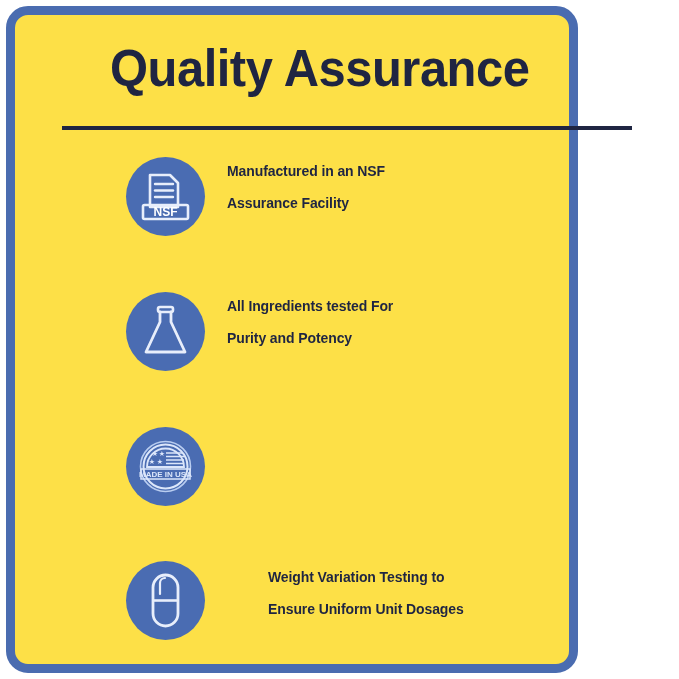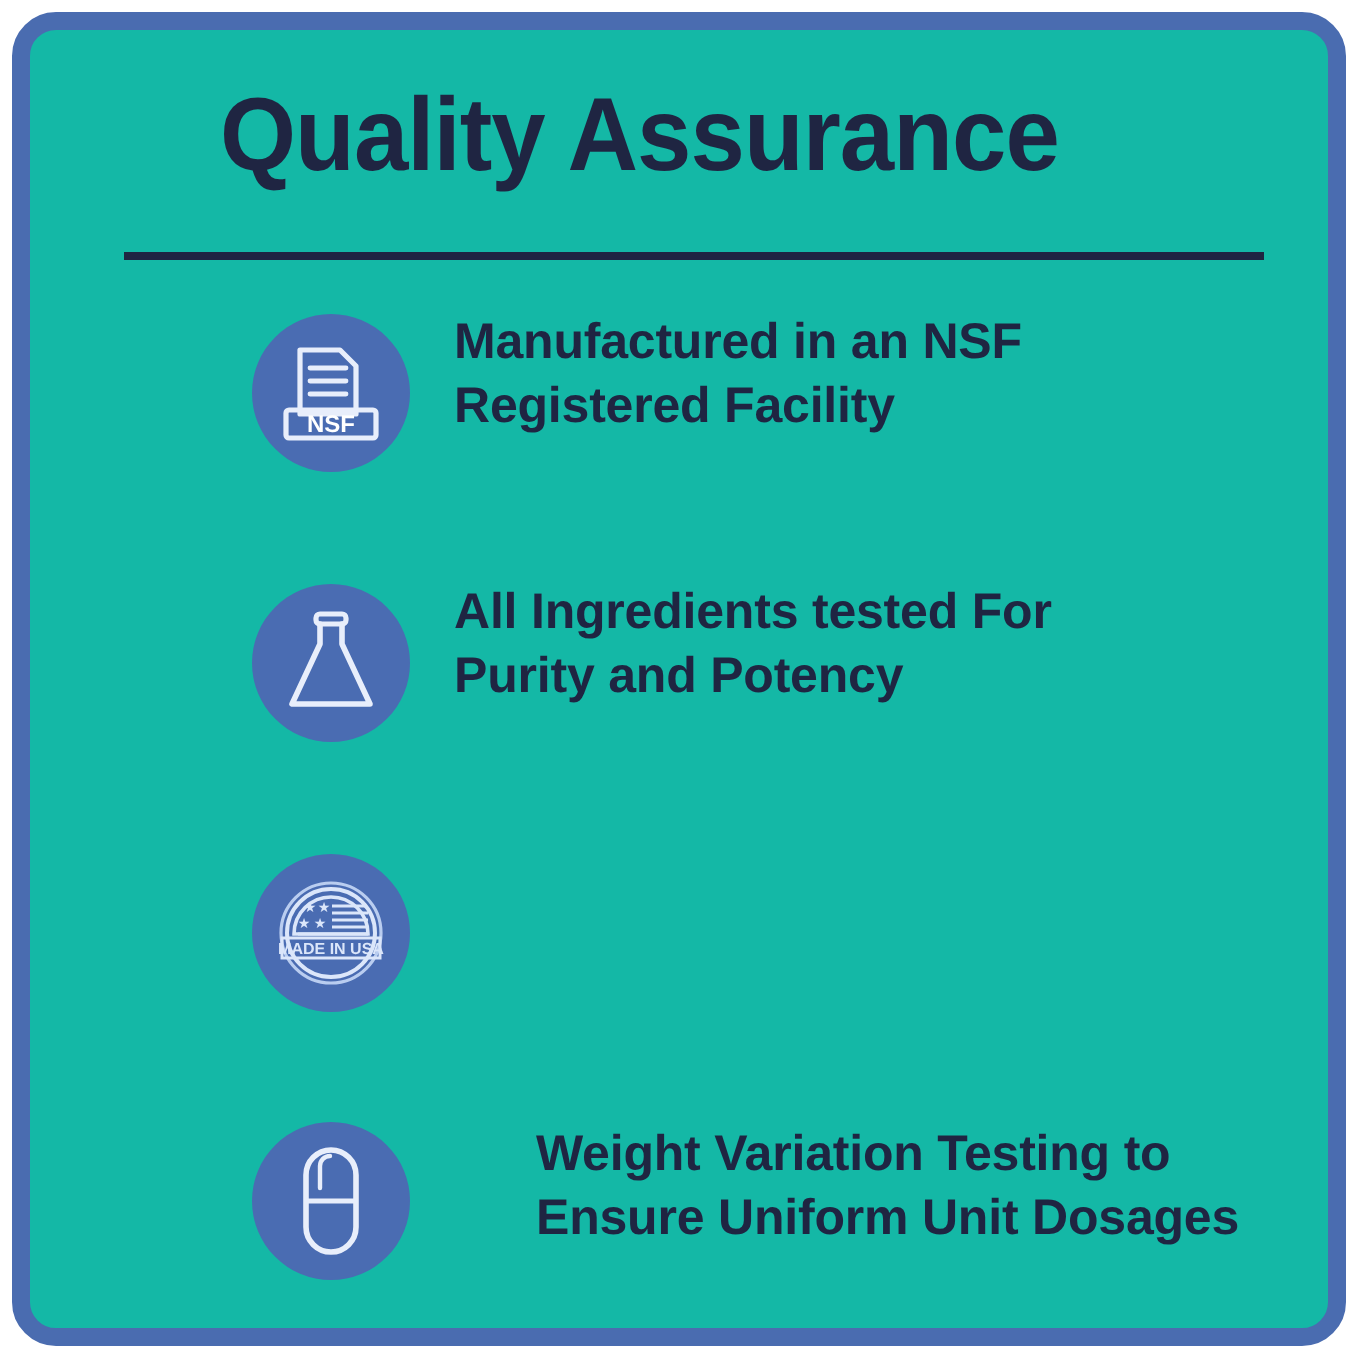--- a/index.html
+++ b/index.html
@@ -11,24 +11,24 @@
     width: 679px;
     height: 679px;
     overflow: hidden;
     font-family: "Liberation Sans", sans-serif;
   }
 
   .card {
     position: absolute;
     left: 6px;
     top: 6px;
-    width: 667px;
+    width: 572px;
     height: 667px;
     box-sizing: border-box;
-    background: #14b8a6;
+    background: #fde047;
     border: 9px solid #4a6cb0;
     border-radius: 22px;
   }
 
   .title {
     position: absolute;
     left: 95px;
     top: 22px;
     width: 540px;
     font-size: 52px;
@@ -83,21 +83,21 @@
     display: block;
     width: 79px;
     height: 79px;
   }
 
   .row-text {
     position: absolute;
     left: 212px;
     top: 2px;
     width: 430px;
-    font-size: 25px;
+    font-size: 14px;
     line-height: 32px;
     font-weight: 700;
     color: #1f2542;
     font-family: "Liberation Sans Narrow", "Liberation Sans", sans-serif;
     letter-spacing: -0.1px;
   }
   .row-text .l2 { display: block; }
   .row-3 .row-text { top: 4px; margin-left: 41px; }
 </style>
 </head>
@@ -117,21 +117,21 @@
           <path d="M24 18 h20 l8 8 v24 h-28 z" fill="none" stroke="#e8eefb" stroke-width="2.6" stroke-linejoin="round"></path>
           <line x1="29" y1="27" x2="47" y2="27" stroke="#e8eefb" stroke-width="2.4" stroke-linecap="round"></line>
           <line x1="29" y1="33.5" x2="47" y2="33.5" stroke="#e8eefb" stroke-width="2.4" stroke-linecap="round"></line>
           <line x1="29" y1="40" x2="47" y2="40" stroke="#e8eefb" stroke-width="2.4" stroke-linecap="round"></line>
           <rect x="17" y="48" width="45" height="14" rx="1.5" fill="none" stroke="#e8eefb" stroke-width="2.6"></rect>
           <text x="39.5" y="59" text-anchor="middle" fill="#ffffff" font-size="12" font-weight="700" font-family="Liberation Sans, sans-serif">NSF</text>
         </svg>
       </div>
       <div class="row-text">
         <span>Manufactured in an NSF</span>
-        <span class="l2">Registered Facility</span>
+        <span class="l2">Assurance Facility</span>
       </div>
     </div>
 
     <div class="row row-1">
       <div class="icon-circle">
         <svg viewBox="0 0 79 79" xmlns="http://www.w3.org/2000/svg">
           <rect x="32" y="15" width="15" height="5" rx="2" fill="none" stroke="#e8eefb" stroke-width="2.6"></rect>
           <path d="M34 20 v10 L20 60 h39 L45 30 V20" fill="none" stroke="#e8eefb" stroke-width="2.8" stroke-linejoin="round" stroke-linecap="round"></path>
         </svg>
       </div>

